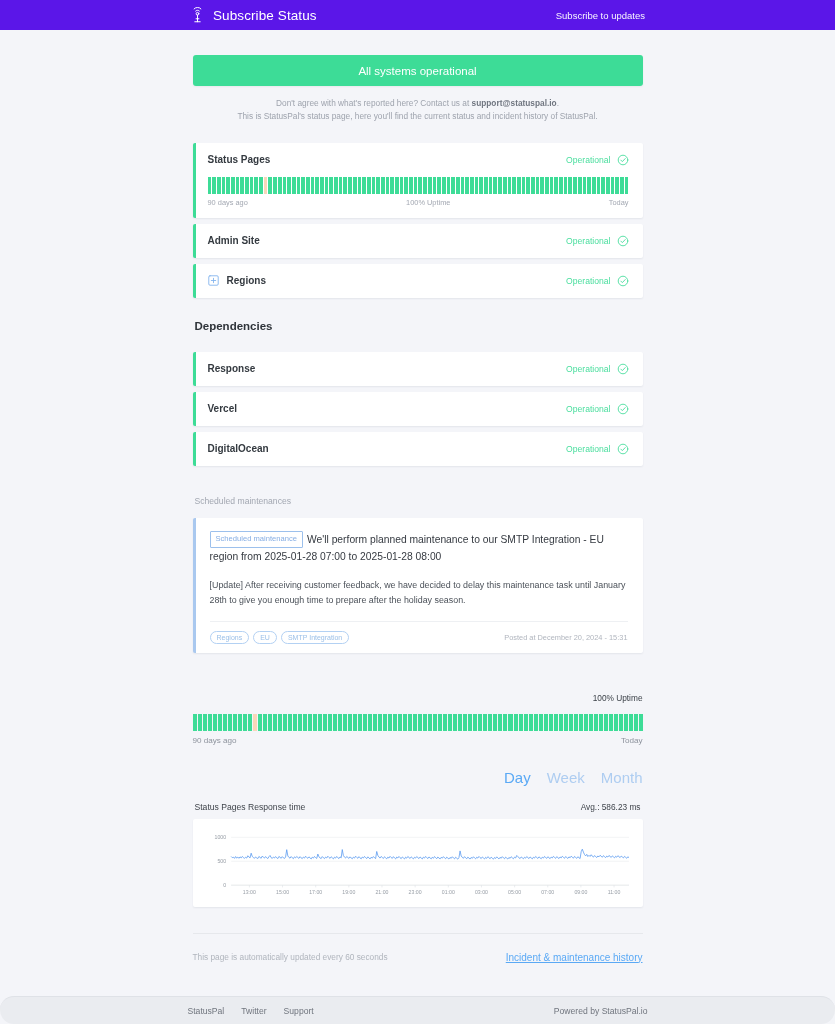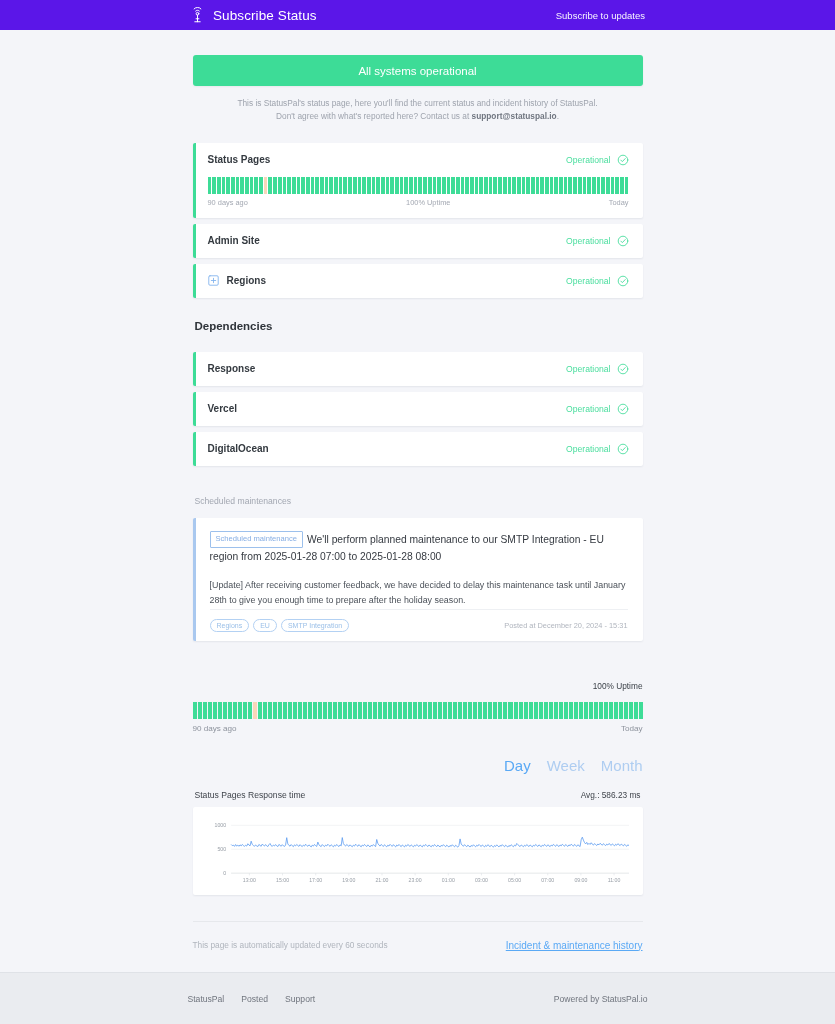--- a/index.html
+++ b/index.html
@@ -101,21 +101,21 @@
     border: 1px solid #9cc0ec;
     color: #86aee4;
     border-radius: 1px;
     font-size: 7.6px;
     padding: 1.5px 5px;
     vertical-align: 1.5px;
     margin-right: 4px;
   }
   .maint-body { margin-top: 12px; font-size: 8.9px; line-height: 1.75; color: #4b5159; }
   .maint-foot {
-    margin-top: 0;
+    margin-top: 12px;
     border-top: 1px solid #eef0f3;
     padding: 9px 0 9px 0;
     display: flex; align-items: center; justify-content: space-between;
   }
   .tags { display: flex; gap: 4px; }
   .tag {
     border: 1px solid #b3d1f3;
     color: #9cc0e8;
     border-radius: 9px;
     font-size: 7px;
@@ -158,24 +158,24 @@
     display: flex; justify-content: space-between; align-items: center;
     padding-bottom: 30px;
   }
   .note { font-size: 8.3px; color: #b0b5bd; }
   .hist-link { font-size: 10px; color: #5aa9f5; text-decoration: underline; }
 
   
   .footer {
     position: absolute;
     bottom: 0; left: 0;
-    width: 835px; height: 52px;
+    width: 835px; height: 28px;
     background: #eaecf0;
     border-top: 1px solid #dfe2e7;
-    display: flex; align-items: center;
+    display: flex; align-items: center; border-radius: 18px;
   }
   .footer-inner {
     width: 460px; margin: 0 auto;
     display: flex; align-items: center; justify-content: space-between;
   }
   .footer-links { display: flex; gap: 17px; }
   .footer-links a { font-size: 8.6px; color: #70757e; text-decoration: none; }
   .powered { font-size: 8.6px; color: #70757e; }
 </style>
 </head>
@@ -198,24 +198,24 @@
       <span class="brand-title">Subscribe Status</span>
     </div>
     <a class="subscribe" href="#">Subscribe to updates</a>
   </div>
 
   <div class="wrap">
 
     <div class="banner">All systems operational</div>
 
     <div class="page-desc">
-      <div>This is StatusPal's status page, here you'll find the current status and incident history of StatusPal.</div>
       <div>
         <span>Don't agree with what's reported here? Contact us at </span><b>support@statuspal.io</b><span>.</span>
       </div>
+      <div>This is StatusPal's status page, here you'll find the current status and incident history of StatusPal.</div>
     </div>
 
     <div class="cards">
 
       <div class="card">
         <div class="card-head">
           <div class="card-name">Status Pages</div>
           <div class="status-tag">
             <span>Operational</span>
             <span class="check-icon">
@@ -581,18 +581,18 @@
       <a class="hist-link" href="#">Incident &amp; maintenance history</a>
     </div>
 
   </div>
 </div>
 
 <div class="footer">
   <div class="footer-inner">
     <div class="footer-links">
       <a href="#">StatusPal</a>
-      <a href="#">Posted</a>
+      <a href="#">Twitter</a>
       <a href="#">Support</a>
     </div>
     <span class="powered">Powered by StatusPal.io</span>
   </div>
 </div>
 
 </body></html>

